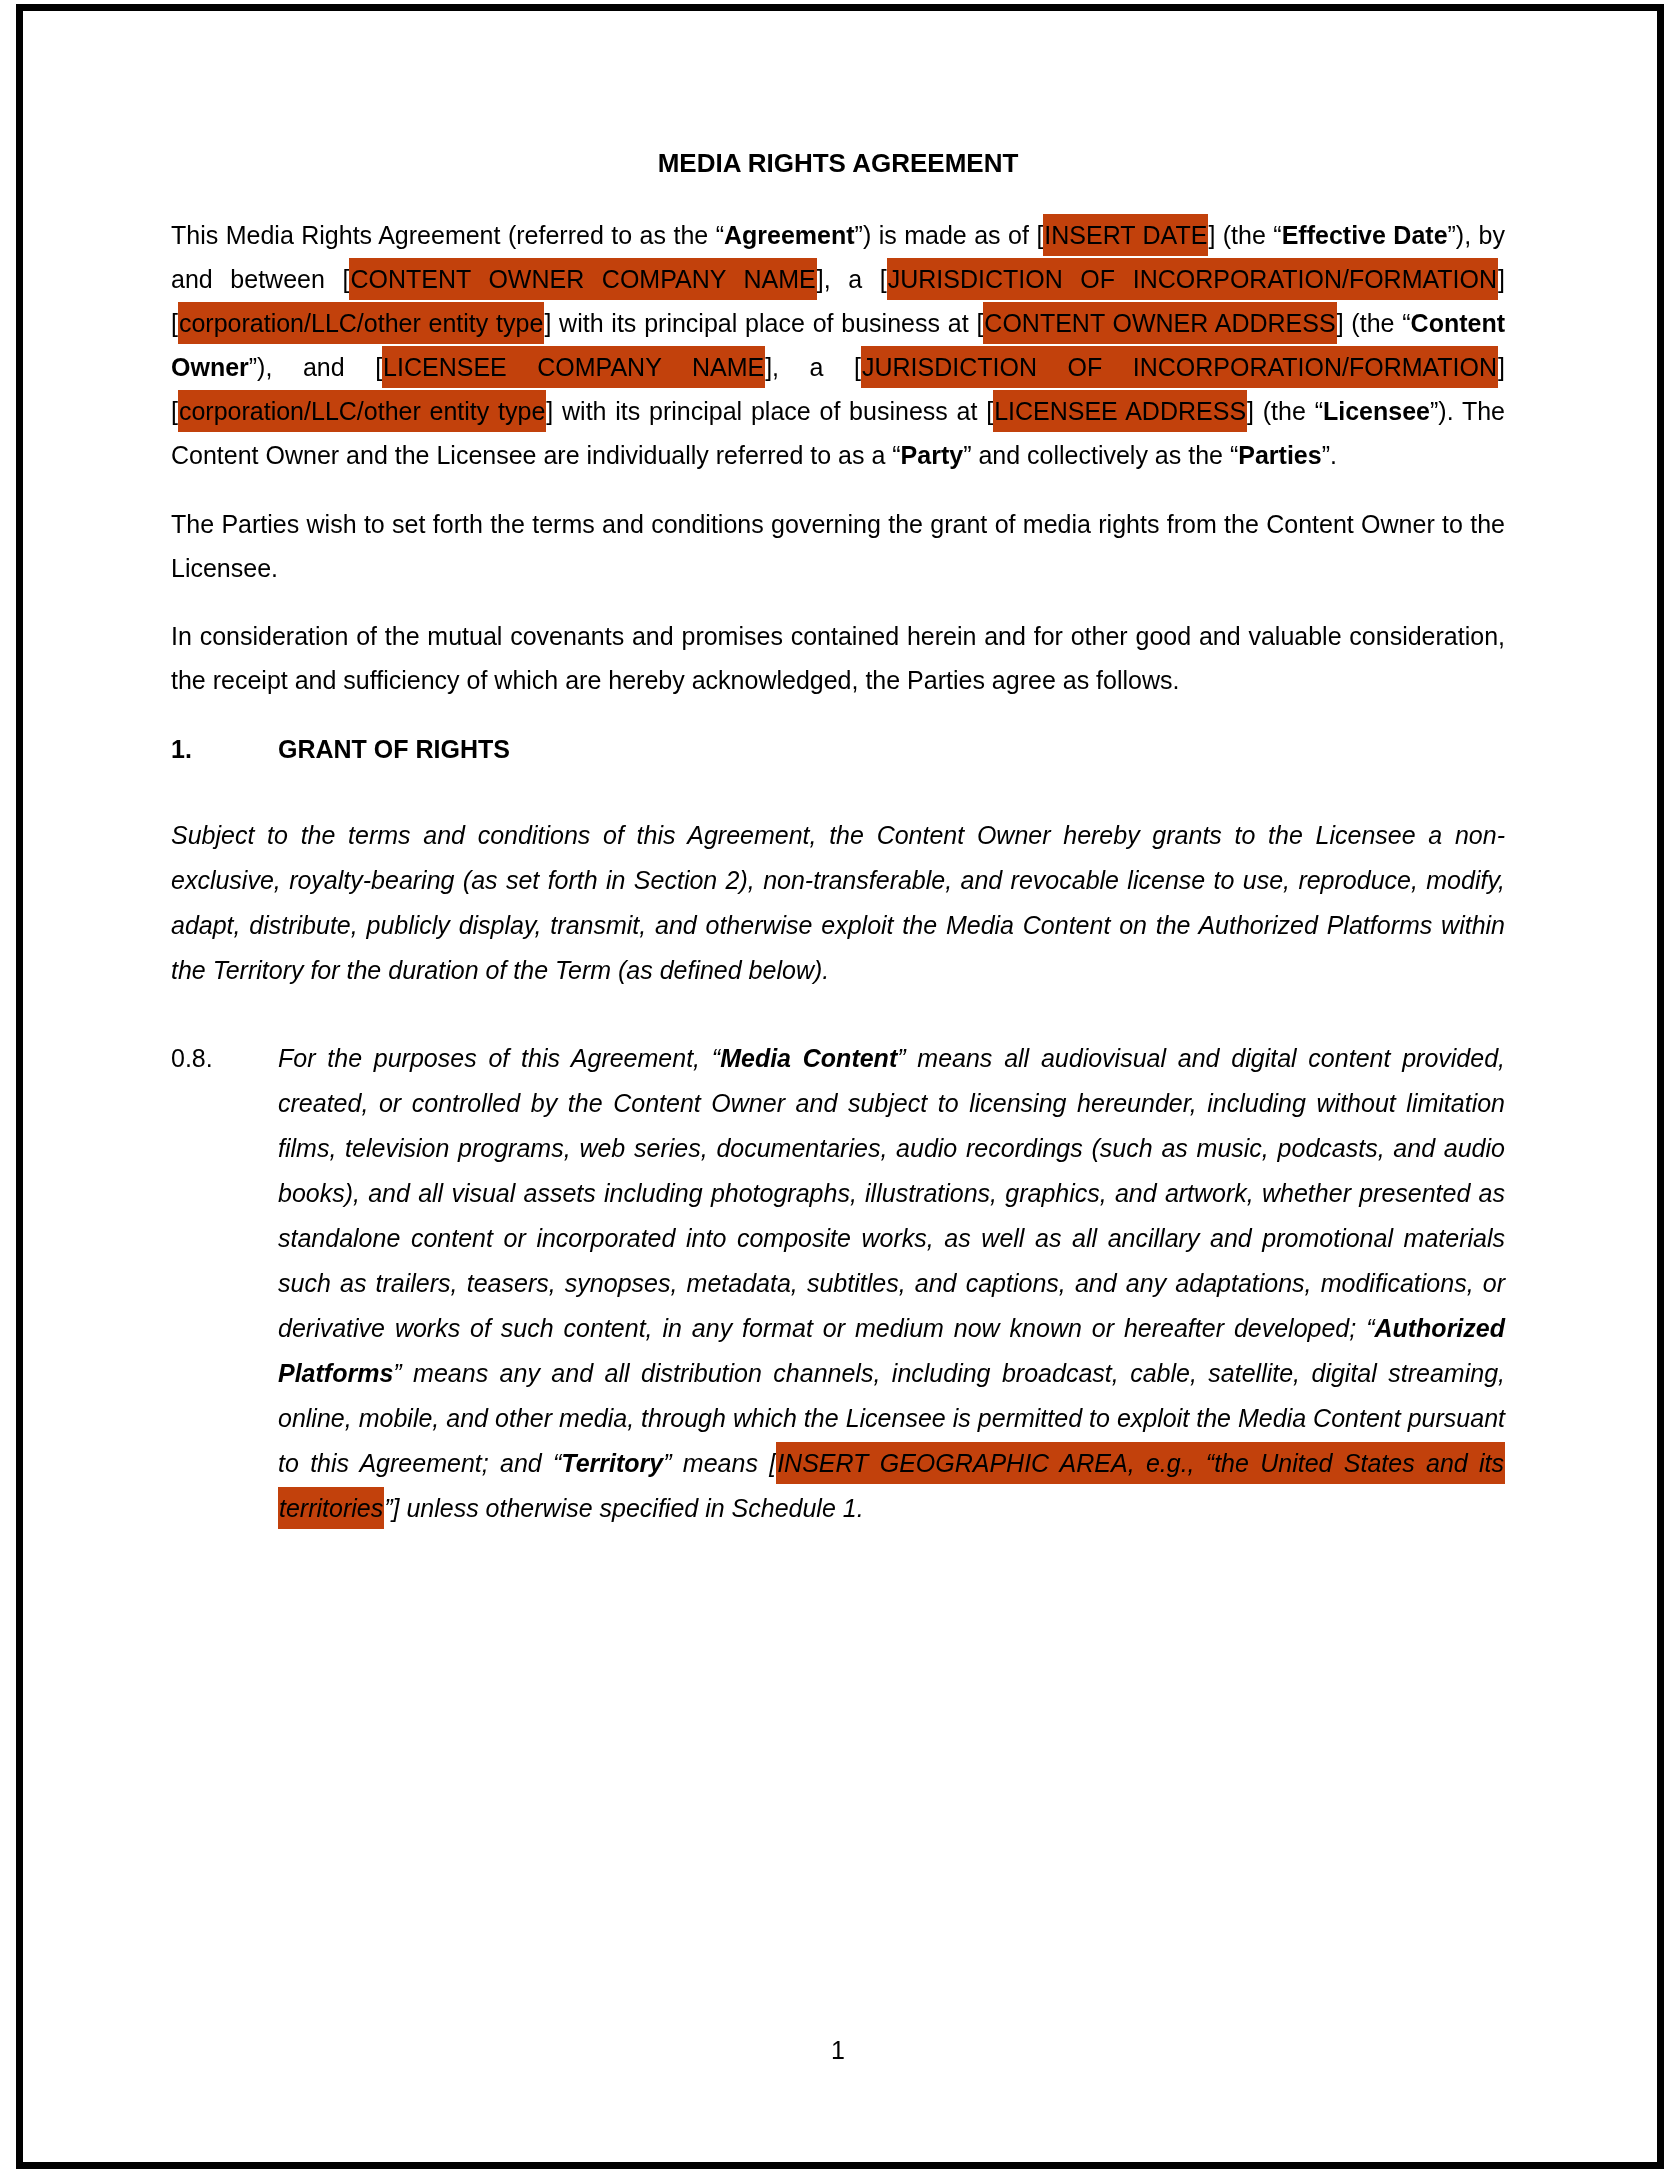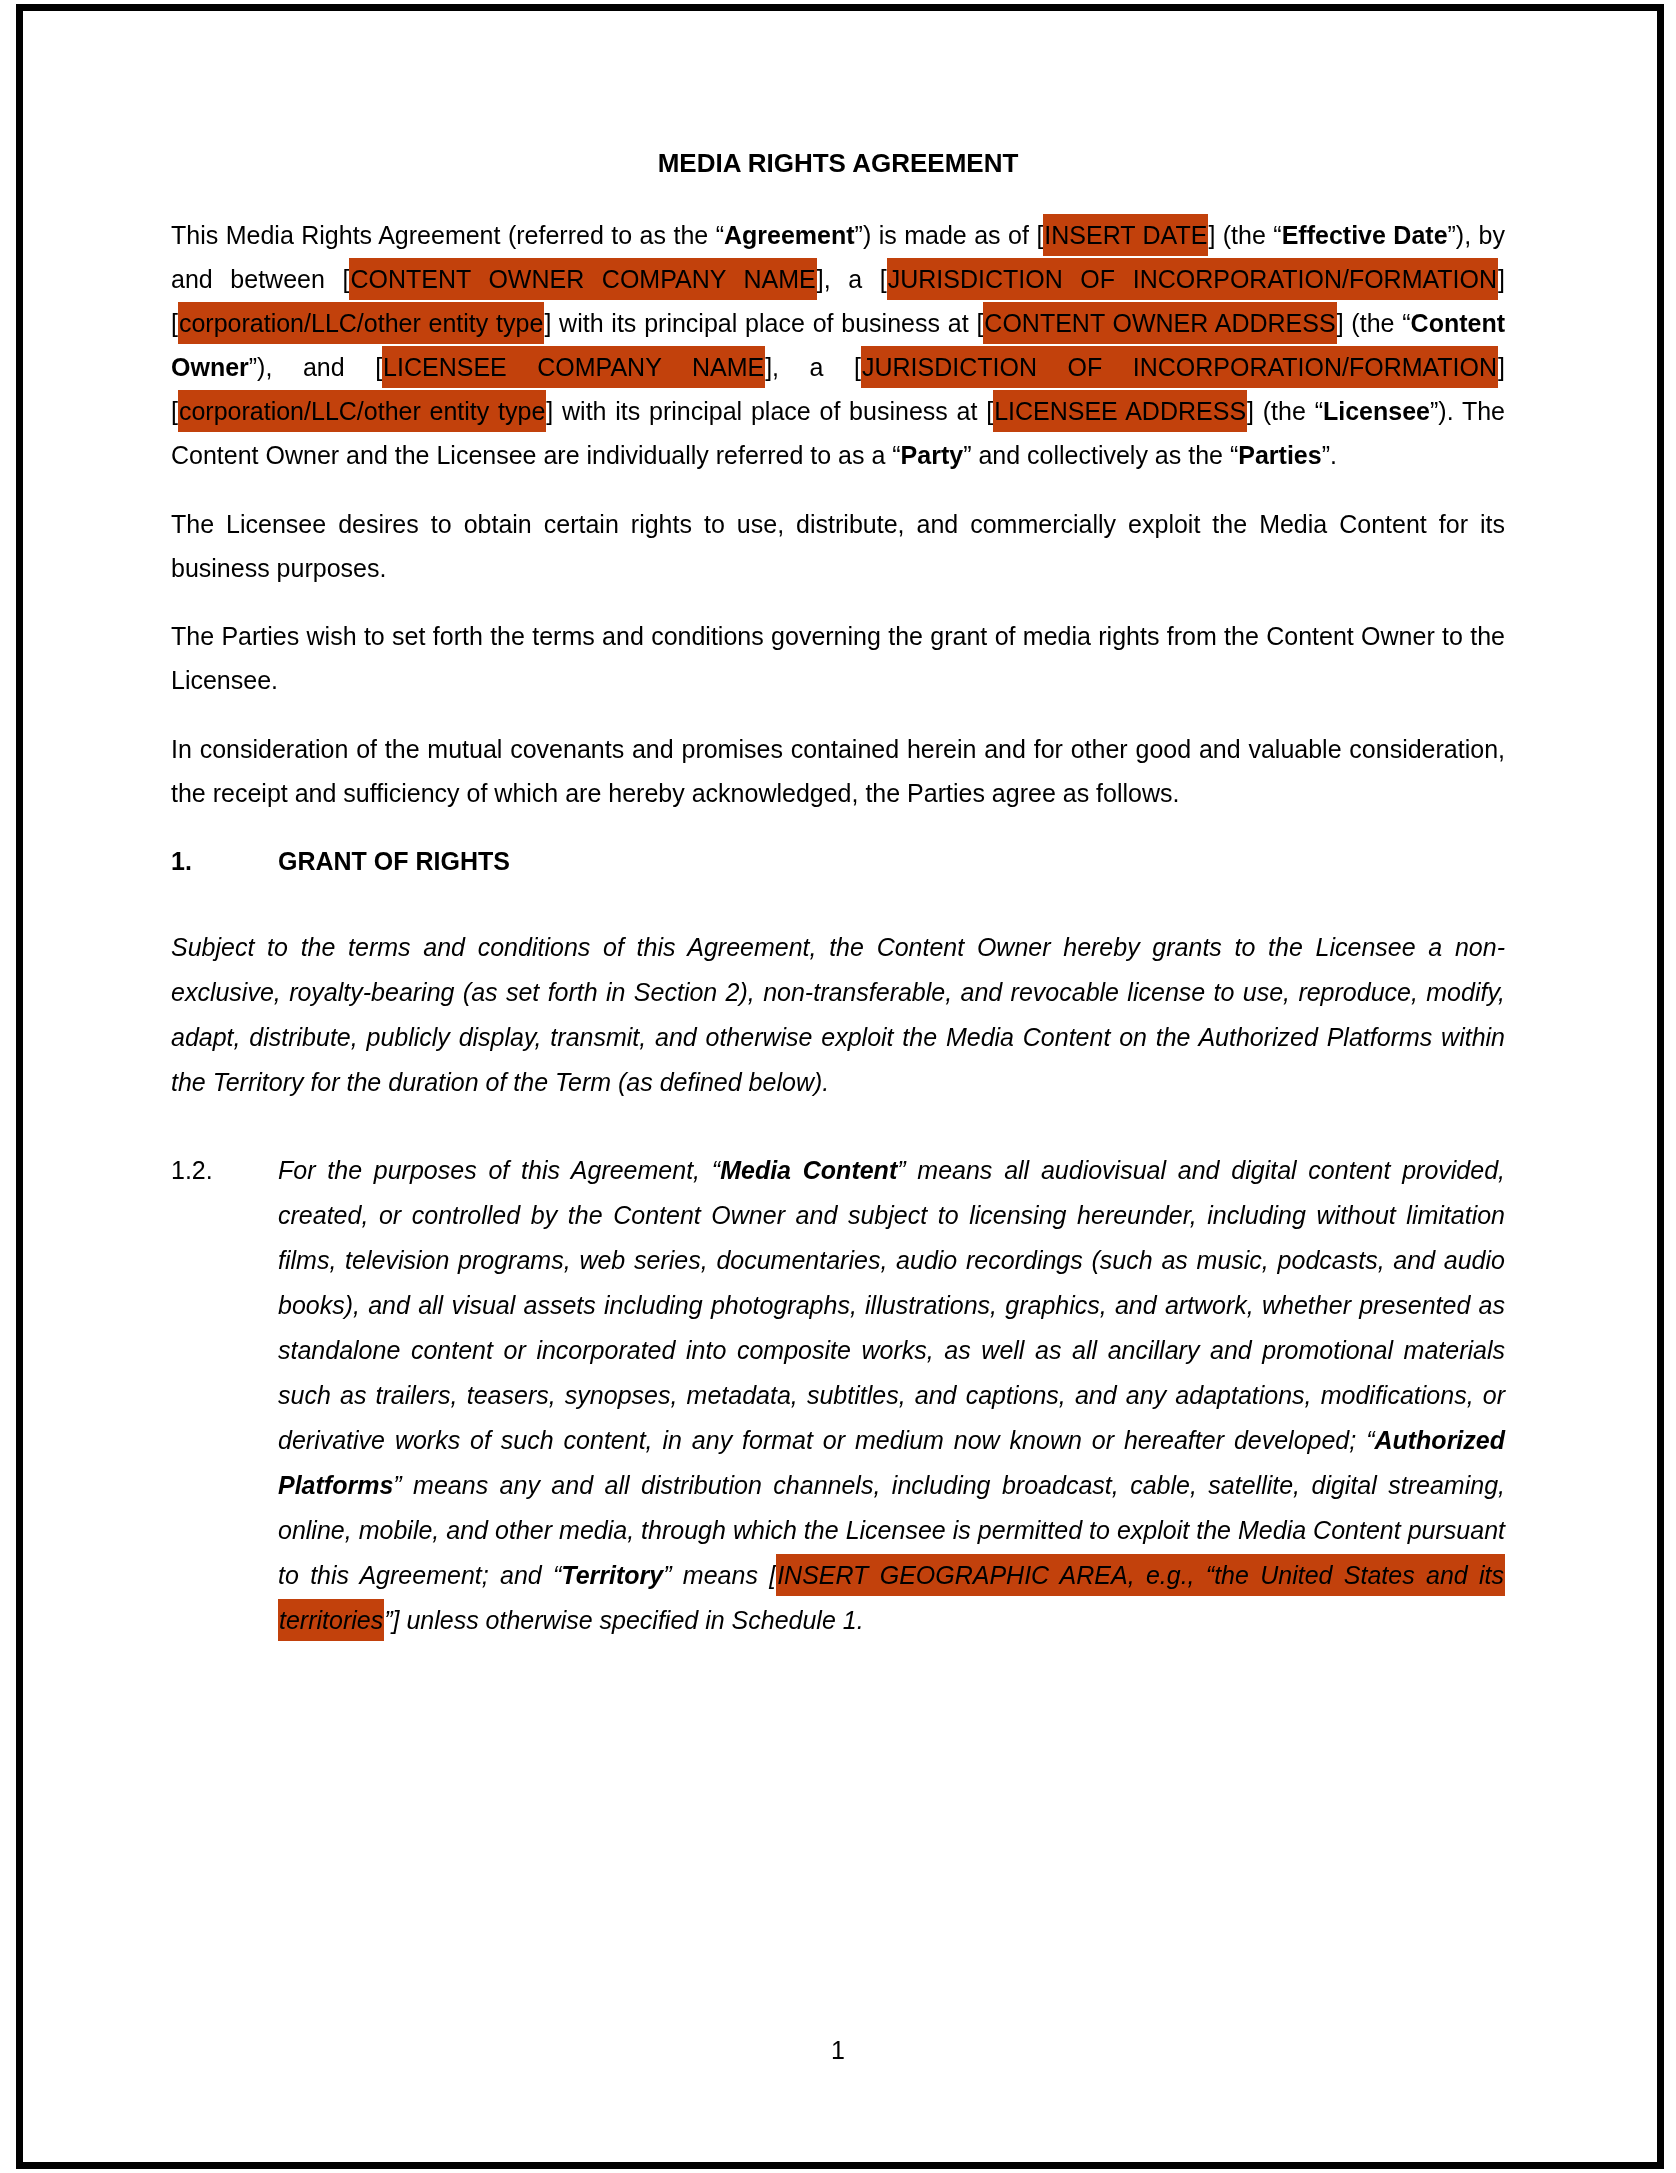--- a/index.html
+++ b/index.html
@@ -82,30 +82,29 @@
   }
 </style>
 </head>
 <body>
 
 <div class="page-frame"></div>
 
 <main class="content">
     <div class="doc-title">MEDIA RIGHTS AGREEMENT</div>
     <p class="para"><span>This Media Rights Agreement (referred to as the “</span><span class="bold">Agreement</span><span>”) is made as of [</span><span class="hl">INSERT DATE</span><span>] (the “</span><span class="bold">Effective Date</span><span>”), by and between [</span><span class="hl">CONTENT OWNER COMPANY NAME</span><span>], a [</span><span class="hl">JURISDICTION OF INCORPORATION/FORMATION</span><span>] [</span><span class="hl">corporation/LLC/other entity type</span><span>] with its principal place of business at [</span><span class="hl">CONTENT OWNER ADDRESS</span><span>] (the “</span><span class="bold">Content Owner</span><span>”), and [</span><span class="hl">LICENSEE COMPANY NAME</span><span>], a [</span><span class="hl">JURISDICTION OF INCORPORATION/FORMATION</span><span>] [</span><span class="hl">corporation/LLC/other entity type</span><span>] with its principal place of business at [</span><span class="hl">LICENSEE ADDRESS</span><span>] (the “</span><span class="bold">Licensee</span><span>”). The Content Owner and the Licensee are individually referred to as a “</span><span class="bold">Party</span><span>” and collectively as the “</span><span class="bold">Parties</span><span>”.</span></p>
-    <p class="para"><span>The Licensee desires to obtain certain rights to use, distribute, and commercially exploit the Media Content for its business purposes.</span></p>
     <p class="para"><span>The Parties wish to set forth the terms and conditions governing the grant of media rights from the Content Owner to the Licensee.</span></p>
     <p class="para"><span>In consideration of the mutual covenants and promises contained herein and for other good and valuable consideration, the receipt and sufficiency of which are hereby acknowledged, the Parties agree as follows.</span></p>
     <div class="heading">
       <span class="num-col">1.</span>
       <span>GRANT OF RIGHTS</span>
     </div>
     <div class="clause">
       <div class="clause-body"><span>Subject to the terms and conditions of this Agreement, the Content Owner hereby grants to the Licensee a non-exclusive, royalty-bearing (as set forth in Section 2), non-transferable, and revocable license to use, reproduce, modify, adapt, distribute, publicly display, transmit, and otherwise exploit the Media Content on the Authorized Platforms within the Territory for the duration of the Term (as defined below).</span></div>
     </div>
     <div class="clause">
-      <span class="num-col">1.2.</span>
+      <span class="num-col">0.8.</span>
       <div class="clause-body"><span>For the purposes of this Agreement, “</span><span class="bold">Media Content</span><span>”  means all audiovisual and digital content provided, created, or controlled by the Content Owner and subject to licensing hereunder, including without limitation films, television programs, web series, documentaries, audio recordings (such as music, podcasts, and audio books), and all visual assets including photographs, illustrations, graphics, and artwork, whether presented as standalone content or incorporated into composite works, as well as all ancillary and promotional materials such as trailers, teasers, synopses, metadata, subtitles, and captions, and any adaptations, modifications, or derivative works of such content, in any format or medium now known or hereafter developed; “</span><span class="bold">Authorized Platforms</span><span>” means any and all distribution channels, including broadcast, cable, satellite, digital streaming, online, mobile, and other media, through which the Licensee is permitted to exploit the Media Content pursuant to this Agreement; and “</span><span class="bold">Territory</span><span>” means [</span><span class="hl">INSERT GEOGRAPHIC AREA, e.g., “the United States and its territories</span><span>”] unless otherwise specified in Schedule 1.</span></div>
     </div>
   </main>
 
 <div class="page-number">1</div>
 
 
 </body></html>

